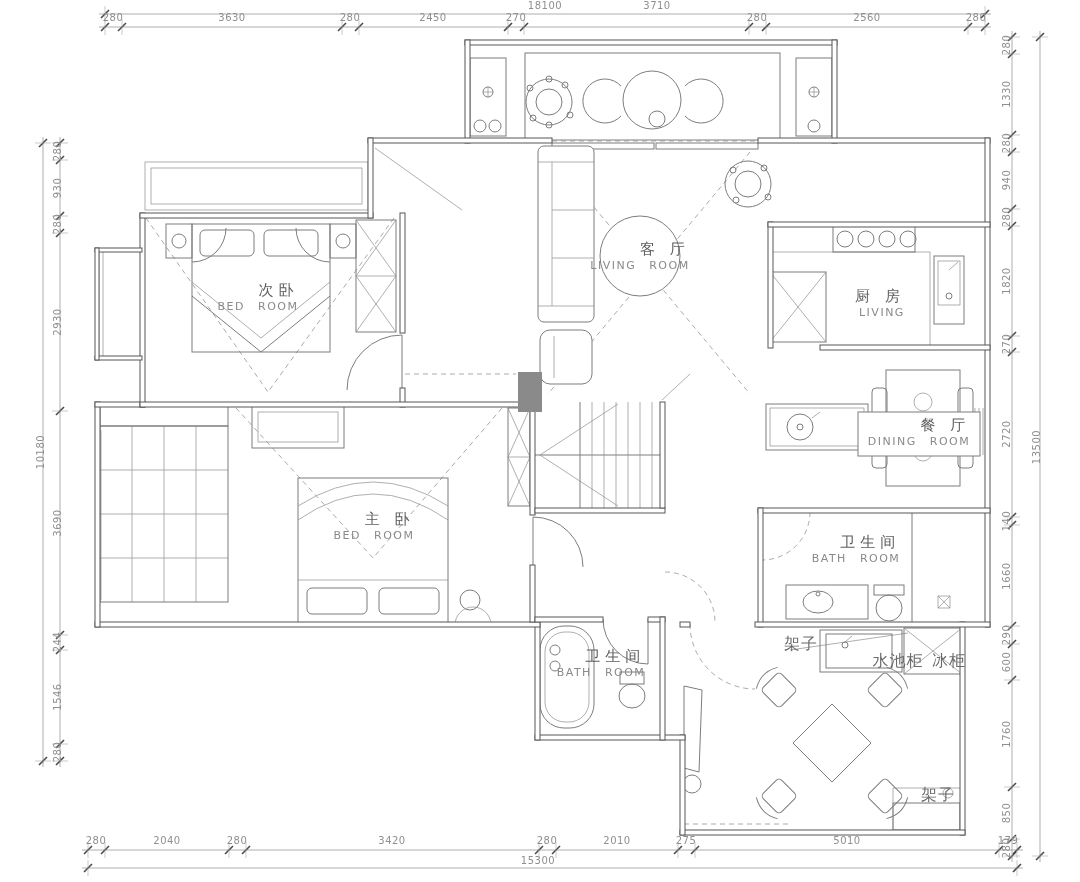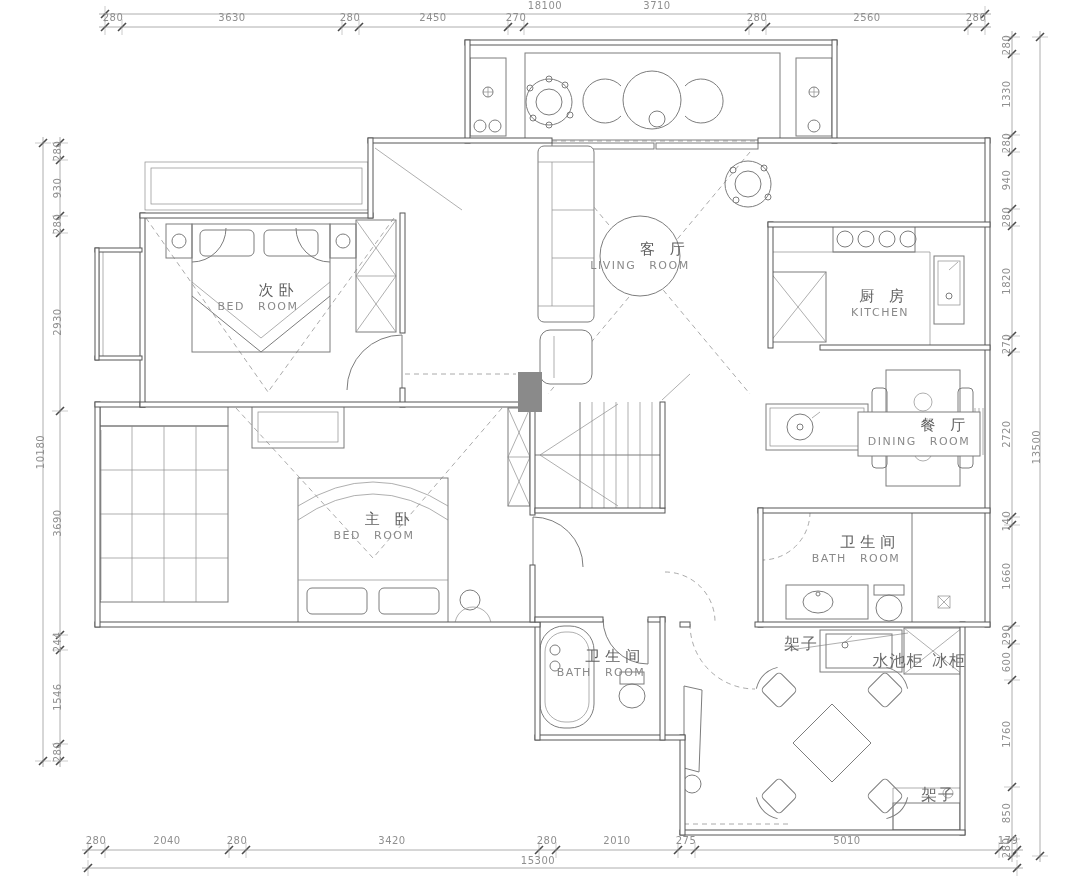--- a/index.html
+++ b/index.html
@@ -400,21 +400,21 @@
   <div class="room-label" style="left:258px;top:298px">
     <div class="zh">次卧</div>
     <div class="en">BED ROOM</div>
   </div>
   <div class="room-label" style="left:640px;top:257px">
     <div class="zh">客 厅</div>
     <div class="en">LIVING ROOM</div>
   </div>
   <div class="room-label" style="left:880px;top:304px">
     <div class="zh">厨 房</div>
-    <div class="en">KITCHEN</div>
+    <div class="en">LIVING</div>
   </div>
   <div class="room-label" style="left:919px;top:433px">
     <div class="zh">餐 厅</div>
     <div class="en">DINING ROOM</div>
   </div>
   <div class="room-label" style="left:856px;top:550px">
     <div class="zh">卫生间</div>
     <div class="en">BATH ROOM</div>
   </div>
   <div class="room-label" style="left:374px;top:527px">

